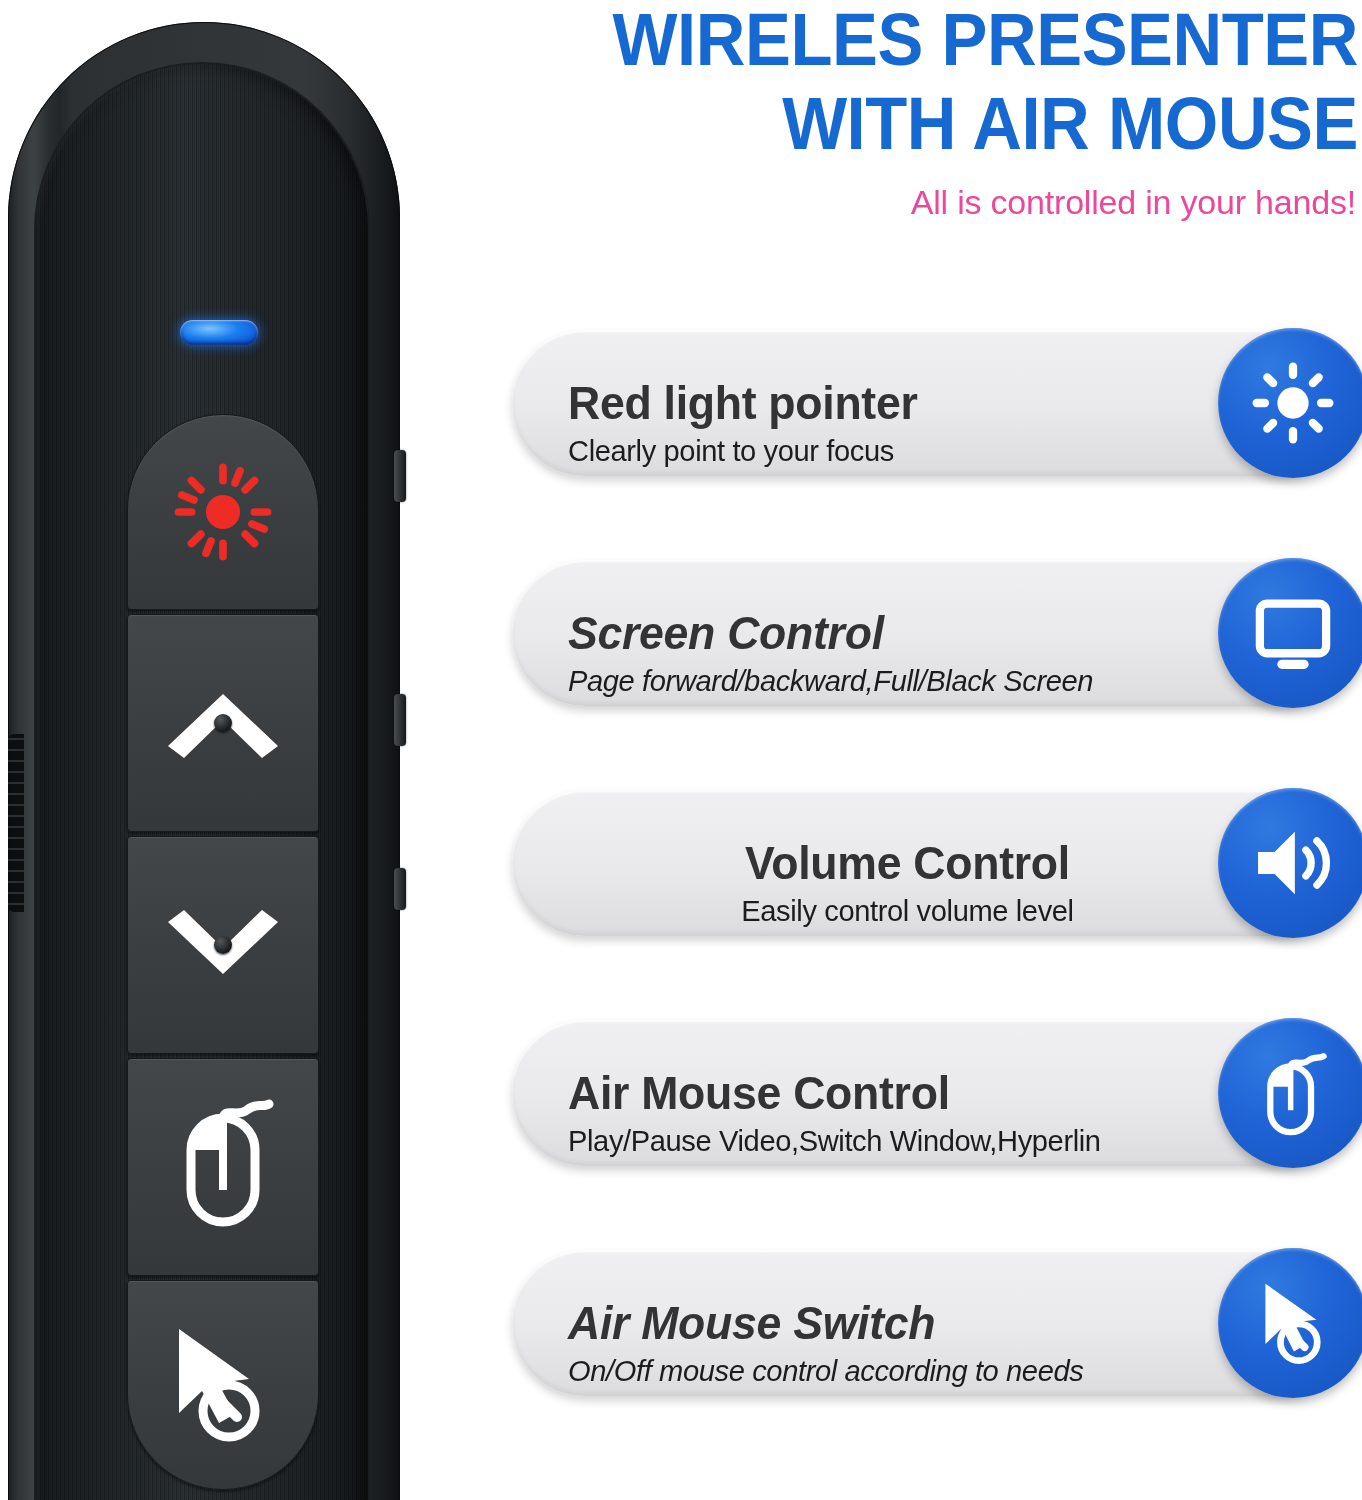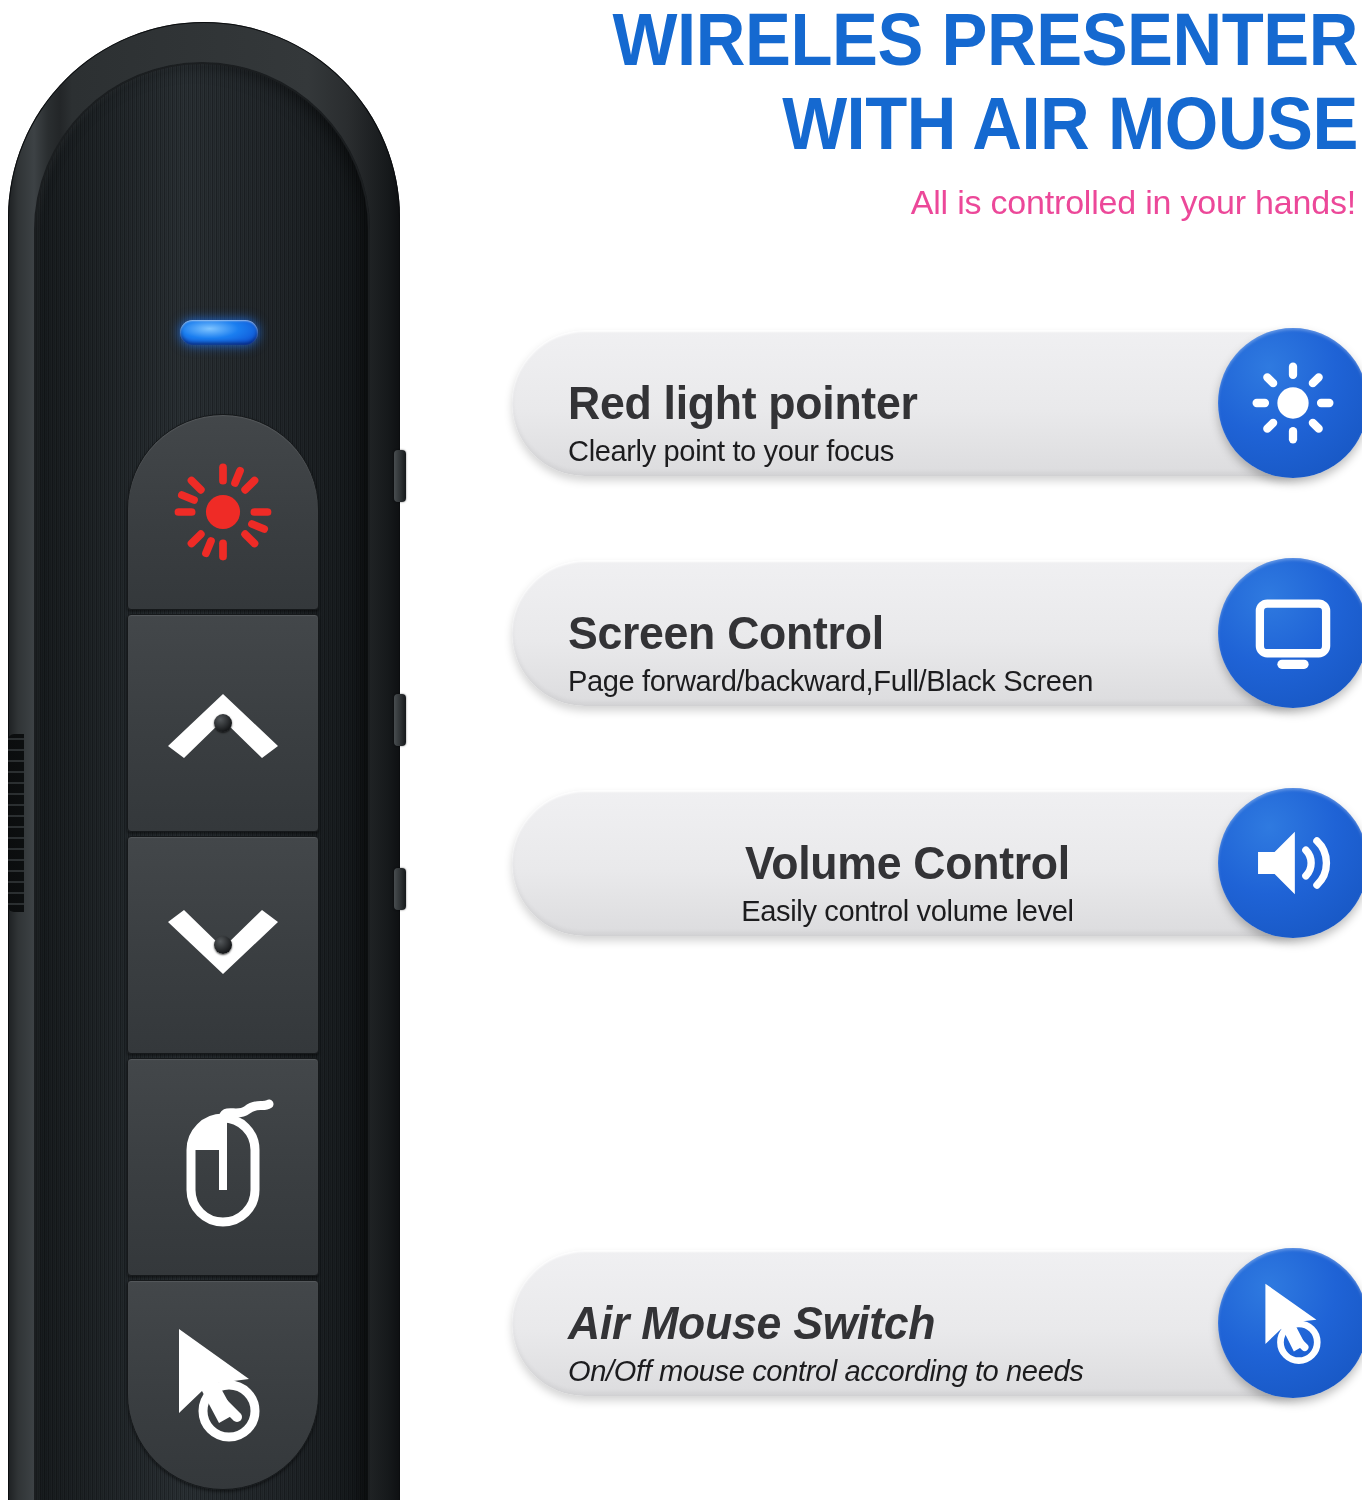--- a/index.html
+++ b/index.html
@@ -188,21 +188,21 @@
     width: 834px;
     height: 146px;
     border-radius: 73px;
     background: linear-gradient(180deg, #f0f0f2 0%, #e9e9eb 55%, #dcdcde 100%);
     box-shadow:
       0 5px 9px rgba(0,0,0,.17),
       inset 0 2px 2px rgba(255,255,255,.95),
       inset 0 -3px 5px rgba(0,0,0,.06);
   }
   .card.c1 { top: 330px; }
-  .card.c2 { top: 560px; }
+  .card.c2 { top: 560px; font-style: italic; }
   .card.c3 { top: 790px; text-align: center; }
   .card.c4 { top: 1020px; }
   .card.c5 { top: 1250px; font-style: italic; }
 
   .card-text {
     position: absolute;
     left: 56px;
     top: 20px;
     width: 700px;
     margin-top: 26px;
@@ -369,20 +369,34 @@
       </div>
       <div class="card-icon">
         <svg width="92" height="92" viewBox="0 0 100 100">
           <path d="M12 38 H30 L52 16 V84 L30 62 H12 Z" fill="#ffffff"></path>
           <path d="M64 36 a20 20 0 0 1 0 28" fill="none" stroke="#ffffff" stroke-width="8" stroke-linecap="round"></path>
           <path d="M76 26 a33 33 0 0 1 0 48" fill="none" stroke="#ffffff" stroke-width="8" stroke-linecap="round"></path>
         </svg>
       </div>
     </div>
 
+    <div class="card c4">
+      <div class="card-text">
+        <div class="card-title">Air Mouse Control</div>
+        <div class="card-desc">Play/Pause Video,Switch Window,Hyperlin</div>
+      </div>
+      <div class="card-icon">
+        <svg width="94" height="94" viewBox="0 0 110 120">
+          <path d="M26 52 a26 26 0 0 1 52 0 v32 a26 26 0 0 1 -52 0 Z" fill="none" stroke="#ffffff" stroke-width="8"></path>
+          <path d="M52 28 a26 26 0 0 0 -26 24 h26 Z" fill="#ffffff"></path>
+          <path d="M52 28 V82" stroke="#ffffff" stroke-width="7"></path>
+          <path d="M52 28 C52 15 65 26 74 19 C83 12 88 17 94 13" fill="none" stroke="#ffffff" stroke-width="8" stroke-linecap="round"></path>
+        </svg>
+      </div>
+    </div>
 
     <div class="card c5">
       <div class="card-text">
         <div class="card-title">Air Mouse Switch</div>
         <div class="card-desc">On/Off mouse control according to needs</div>
       </div>
       <div class="card-icon">
         <svg width="92" height="92" viewBox="0 0 110 110">
           <path d="M22 8 L22 80 L42 61 L56 89 L70 81 L56 54 L83 51 Z" fill="#ffffff"></path>
           <circle cx="62" cy="78" r="22" fill="none" stroke="#ffffff" stroke-width="8"></circle>

